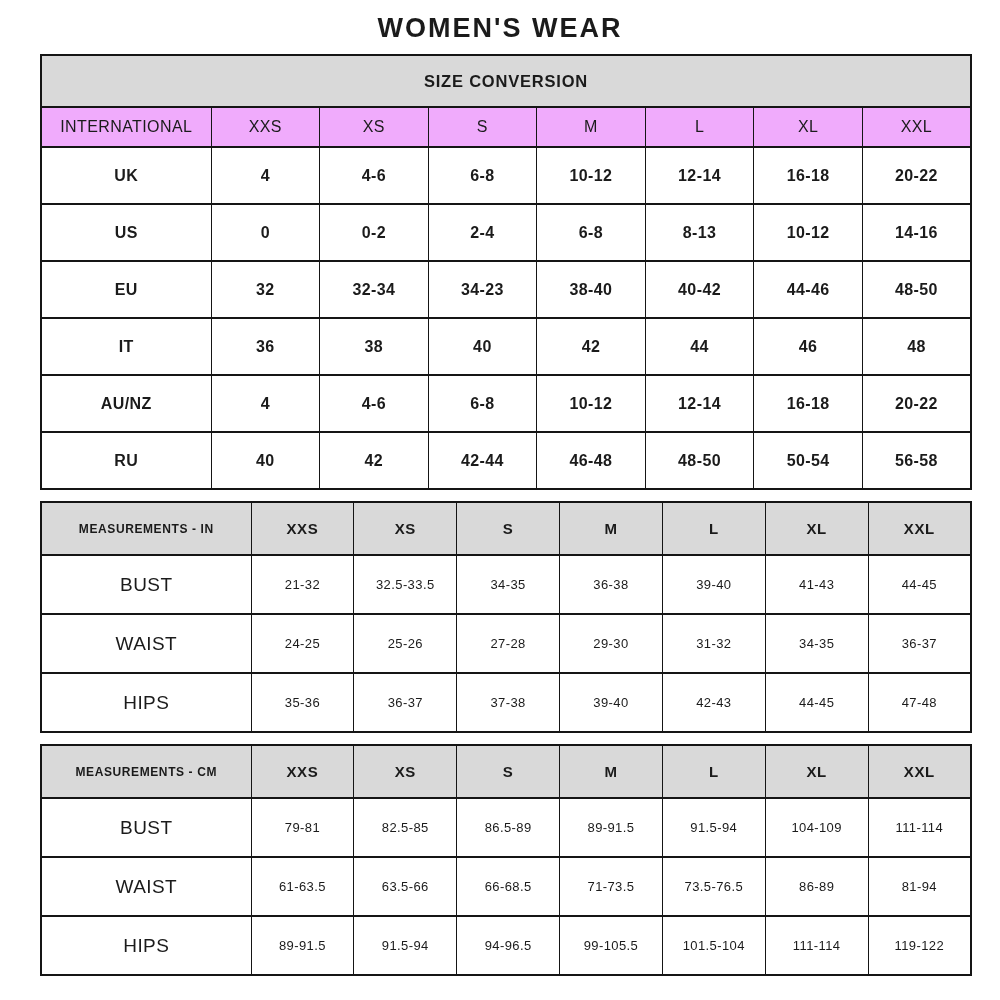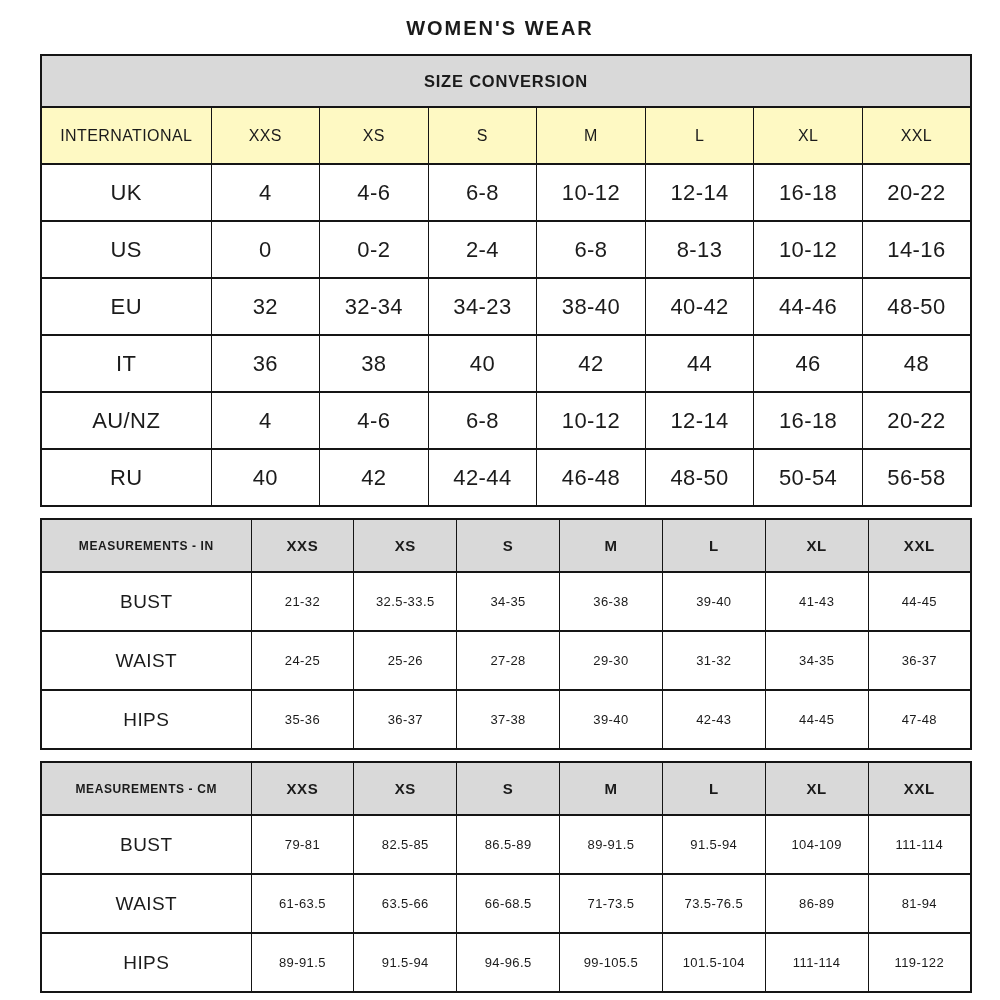--- a/index.html
+++ b/index.html
@@ -16,21 +16,21 @@
     color: var(--text-color);
   }
   .page {
     width: 1000px;
     height: 1000px;
     padding-top: 12px;
     overflow: hidden;
   }
   .page-title {
     text-align: center;
-    font-size: 20px;
+    font-size: 27px;
     font-weight: 700;
     letter-spacing: 2px;
     line-height: 32px;
     margin-bottom: 10px;
   }
   .tables-wrap {
     width: 944px;
     margin: 0 auto;
     padding-left: 12px;
   }
@@ -53,30 +53,30 @@
   }
   
   .conversion-table .span-header {
     background: var(--header-bg);
     font-weight: 700;
     font-size: 16.5px;
     letter-spacing: 0.8px;
     height: 52px;
   }
   .conversion-table thead tr.cols-header th {
-    background: #fef9c3;
+    background: #f0abfc;
     font-weight: 400;
     font-size: 16px;
-    height: 57px;
+    height: 40px;
   }
   .conversion-table tbody tr { height: 57px; }
   .conversion-table tbody th,
   .conversion-table tbody td {
-    font-weight: 400;
-    font-size: 22px;
+    font-weight: 700;
+    font-size: 16px;
   }
   
   .measure-table thead tr.cols-header th {
     background: var(--header-bg);
     font-weight: 700;
     font-size: 15px;
     letter-spacing: 0.6px;
     height: 53px;
   }
   .measure-table thead tr.cols-header th:first-child { font-size: 12px; }

